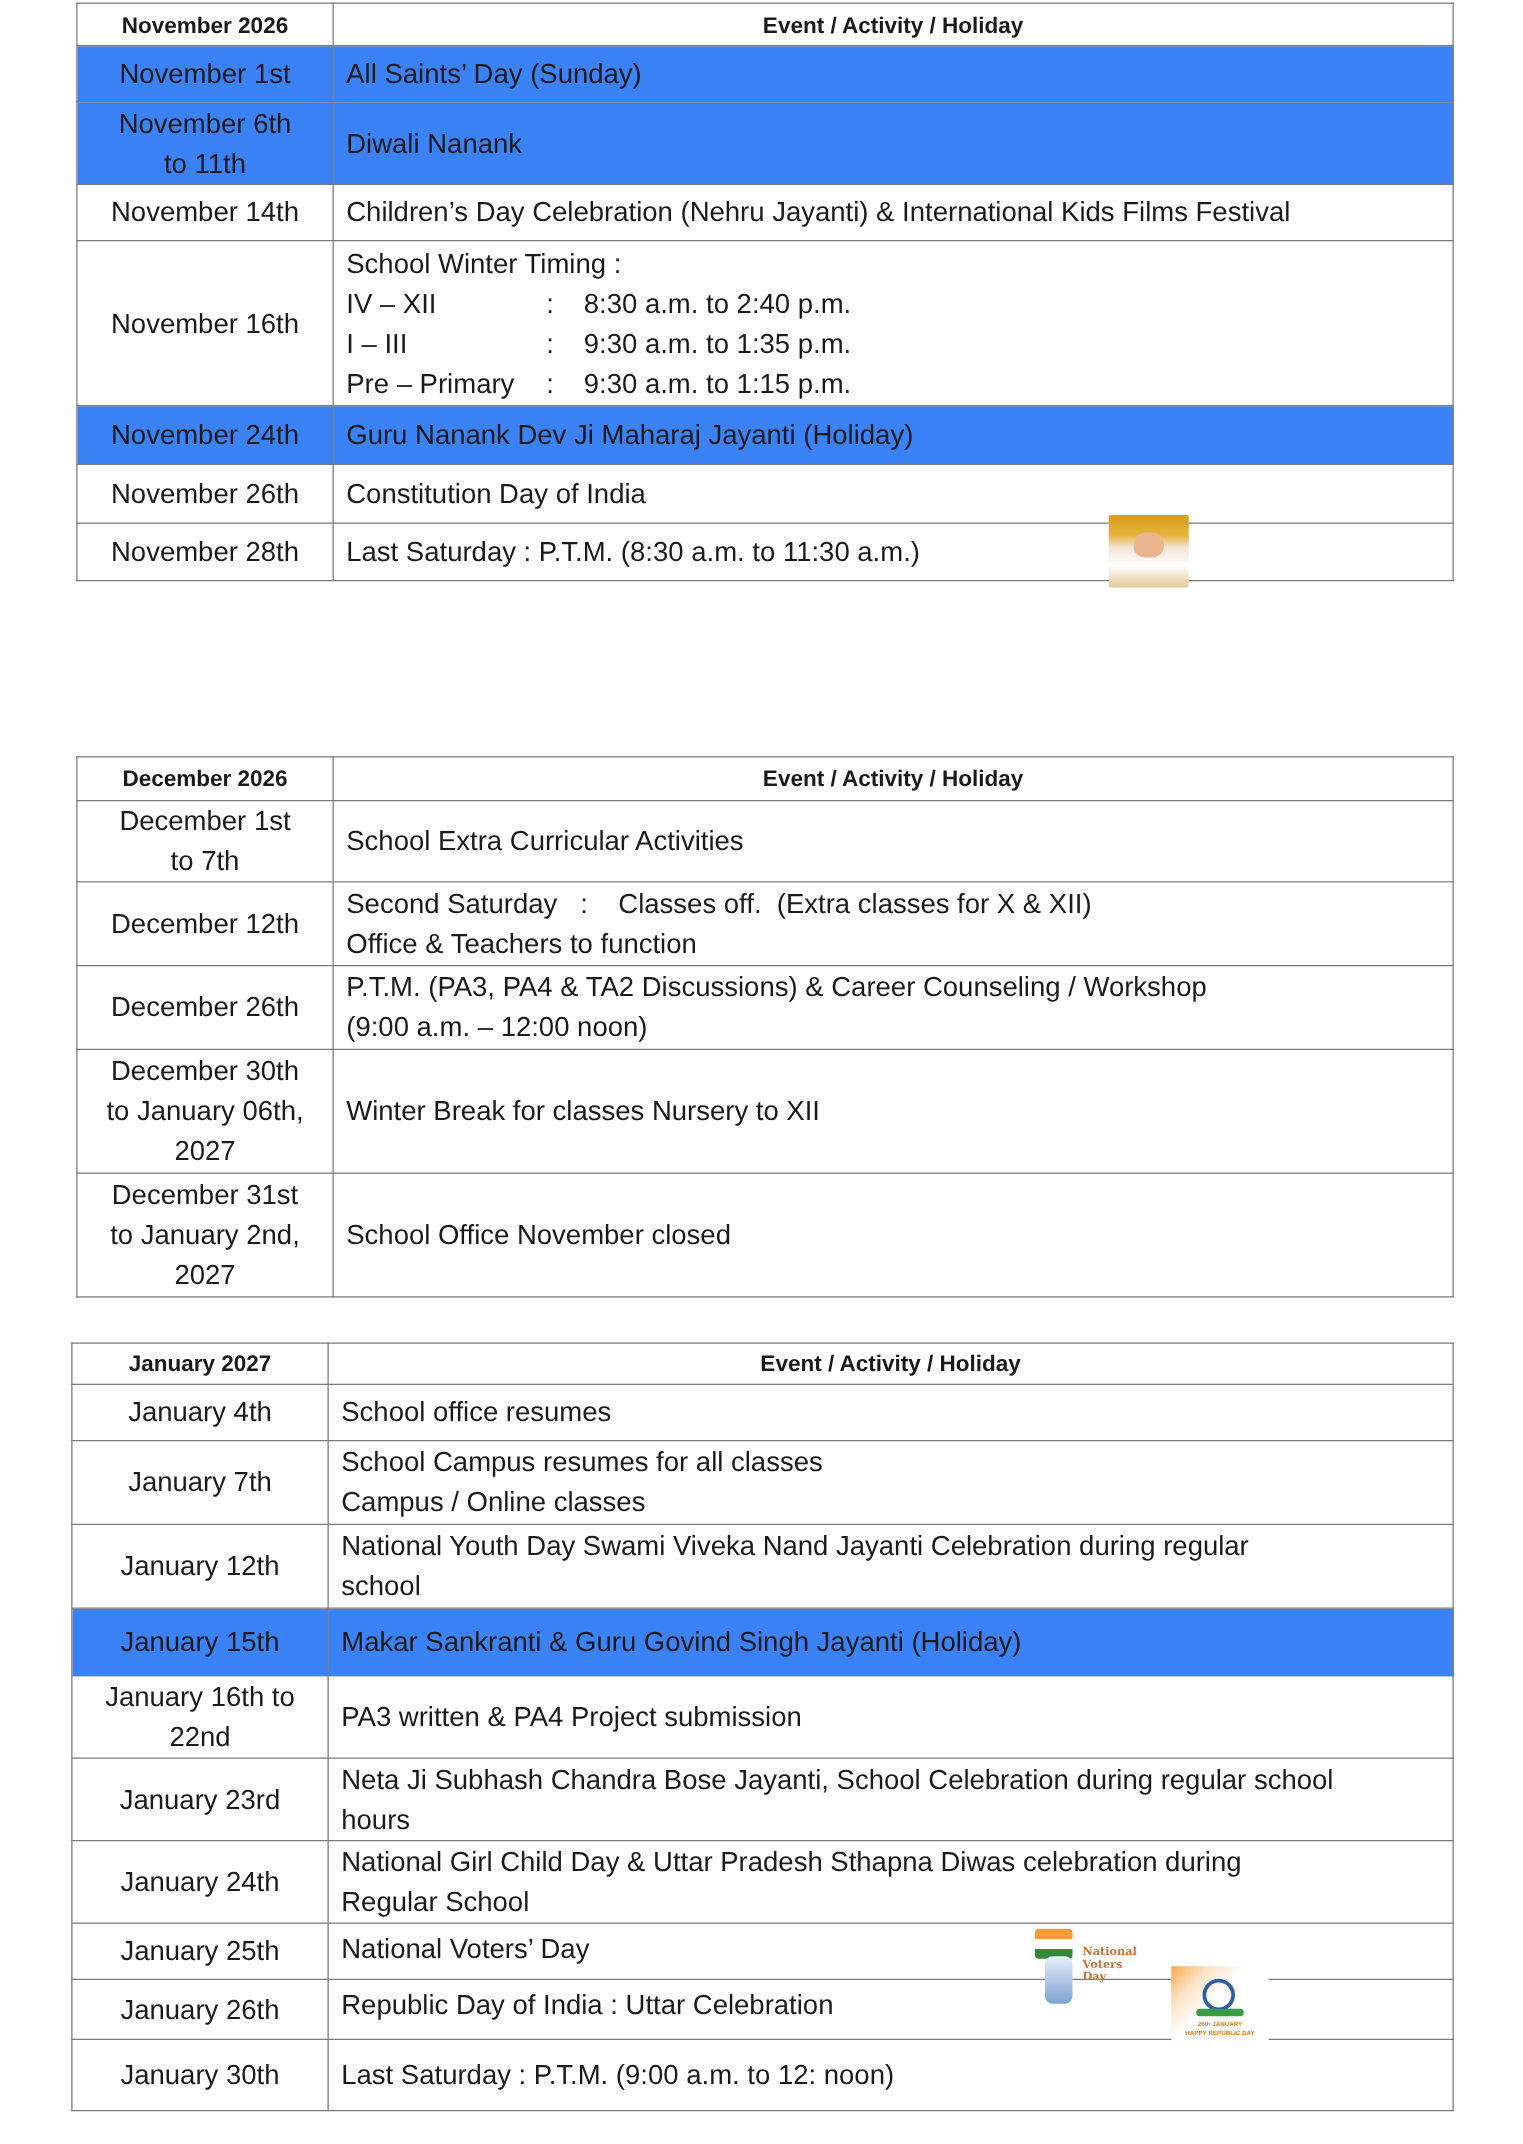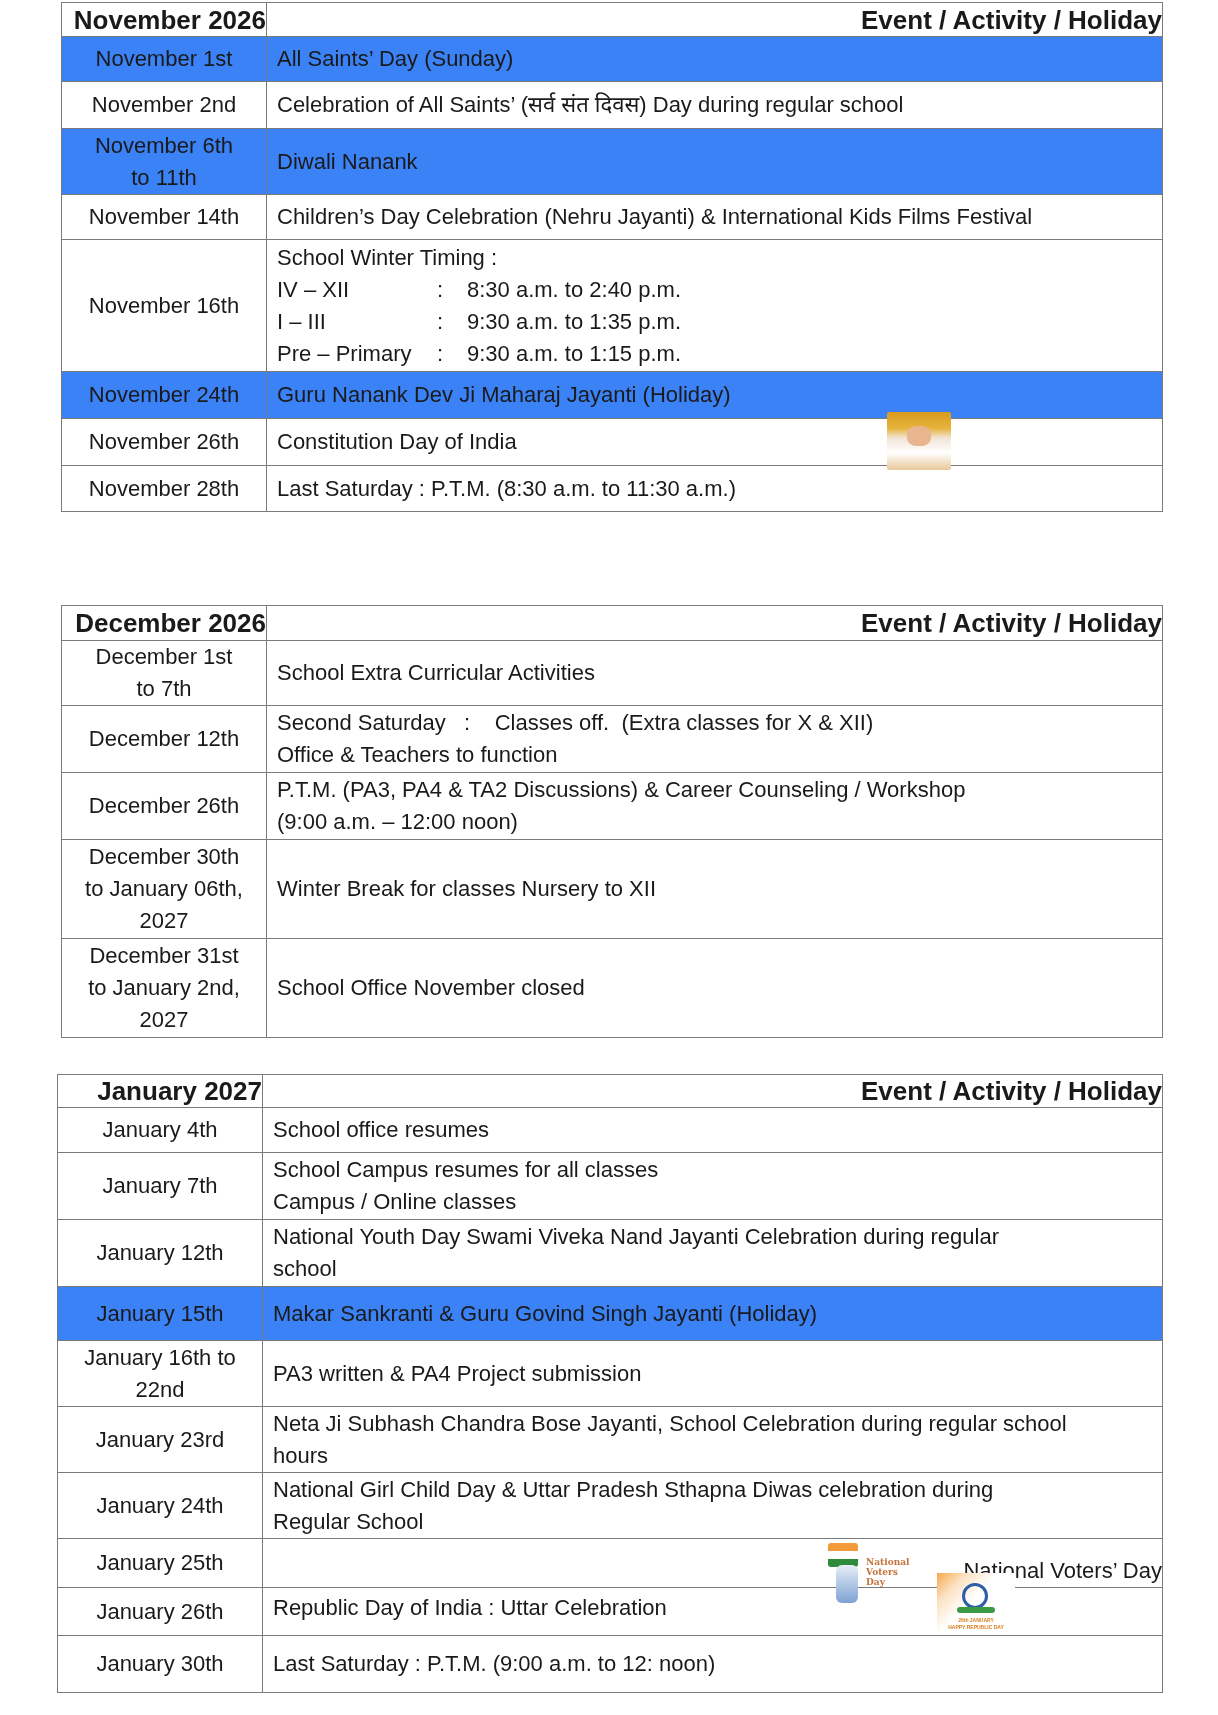--- a/index.html
+++ b/index.html
@@ -2,21 +2,21 @@
 <html><head>
 <meta charset="utf-8">
 <style>
   html, body { margin:0; padding:0; background:#ffffff; }
   body { width:1218px; height:1715px; position:relative; overflow:hidden;
          font-family:"Liberation Sans", sans-serif; color:#1a1a1a; }
   .tbl { position:absolute; border-collapse:collapse; table-layout:fixed; }
   .tbl td { border:1.5px solid #7a7a7a; padding:0; vertical-align:middle; font-size:22px; line-height:32px; }
   .tbl td.date { text-align:center; }
   .tbl td.event { padding-left:10px; text-align:left; }
-  .tbl tr.head td { font-weight:bold; text-align:right; font-size:26px; }
+  .tbl tr.head td { font-weight:bold; text-align:center; font-size:18px; }
   .tbl tr.shaded td { background:#3b82f6; }
   .timing { display:grid; grid-template-columns:160px 30px auto; line-height:32px; }
   .img-badge { position:absolute; }
   .guru { left:887px; top:412px; width:64px; height:58px; border-radius:2px;
           background:linear-gradient(180deg,#d99a1e 0%,#e6b43c 28%,#f1e4d6 45%,#ffffff 70%,#e8c89a 100%); }
   .guru .face { position:absolute; left:20px; top:14px; width:24px; height:20px; background:#e9b58e; border-radius:40%; }
   .voters { left:826px; top:1543px; width:92px; height:62px; }
   .voters .flag { position:absolute; left:2px; top:0; width:30px; height:24px;
                   background:linear-gradient(180deg,#f39a3a 0 33%,#ffffff 33% 66%,#2e8b3a 66%); border-radius:3px; }
   .voters .hand { position:absolute; left:10px; top:22px; width:22px; height:38px; background:linear-gradient(180deg,#e7eef8,#7ea2d2); border-radius:6px; }
@@ -37,24 +37,20 @@
       <col>
     </colgroup>
   <tbody>
       <tr class="head" style="height:34px;">
     <td>November 2026</td>
     <td>Event / Activity / Holiday</td>
   </tr>
   <tr class="shaded" style="height:45px;">
     <td class="date">November 1st</td>
     <td class="event">All Saints’ Day (Sunday)</td>
-  </tr>
-  <tr style="height:47px;">
-    <td class="date">November 2nd</td>
-    <td class="event">Celebration of All Saints’ (सर्व संत दिवस) Day during regular school</td>
   </tr>
   <tr class="shaded" style="height:66px;">
     <td class="date">November 6th<br>to 11th</td>
     <td class="event">Diwali Nanank</td>
   </tr>
   <tr style="height:45px;">
     <td class="date">November 14th</td>
     <td class="event">Children’s Day Celebration (Nehru Jayanti) &amp; International Kids Films Festival</td>
   </tr>
   <tr style="height:132px;">
@@ -159,21 +155,21 @@
   <tr style="height:66px;">
     <td class="date">January 23rd</td>
     <td class="event"><span>Neta Ji Subhash Chandra Bose Jayanti, School Celebration during regular school</span><br><span>hours</span></td>
   </tr>
   <tr style="height:66px;">
     <td class="date">January 24th</td>
     <td class="event"><span>National Girl Child Day &amp; Uttar Pradesh Sthapna Diwas celebration during</span><br><span>Regular School</span></td>
   </tr>
   <tr style="height:45px;">
     <td class="date">January 25th</td>
-    <td class="event" style="vertical-align:top; padding-top:16px;text-align:right;">National Voters’ Day</td>
+    <td class="event" style="vertical-align:top; padding-top:4px;">National Voters’ Day</td>
   </tr>
   <tr style="height:48px;">
     <td class="date">January 26th</td>
     <td class="event" style="vertical-align:top; padding-top:4px;">Republic Day of India : Uttar Celebration</td>
   </tr>
   <tr style="height:57px;">
     <td class="date">January 30th</td>
     <td class="event">Last Saturday  :  P.T.M. (9:00 a.m. to 12: noon)</td>
   </tr>
 </tbody>

